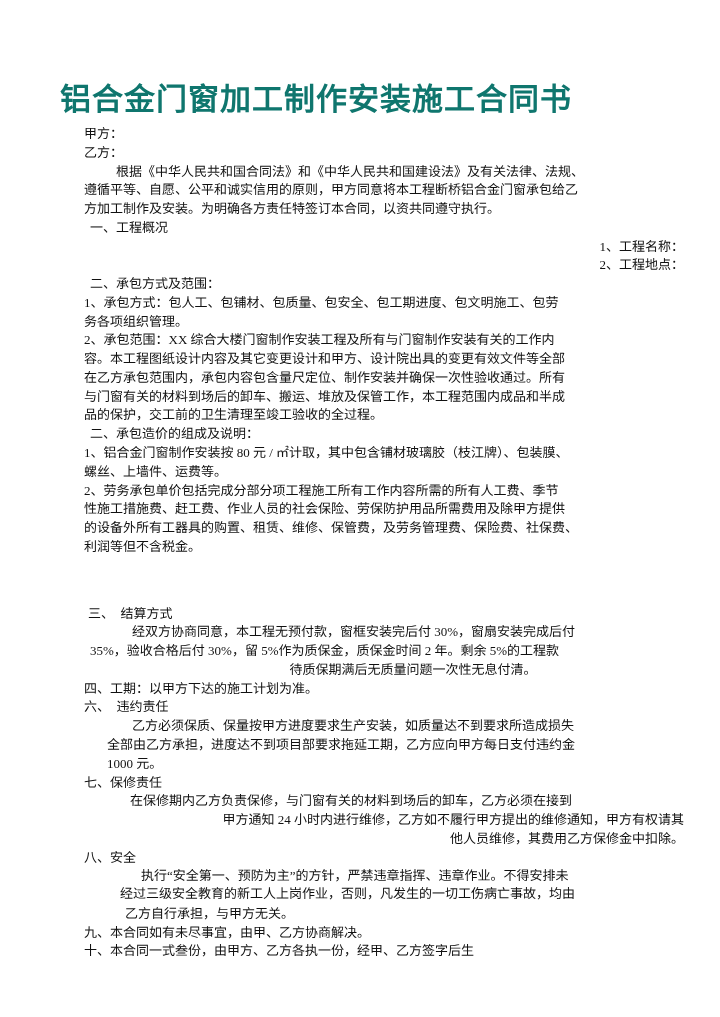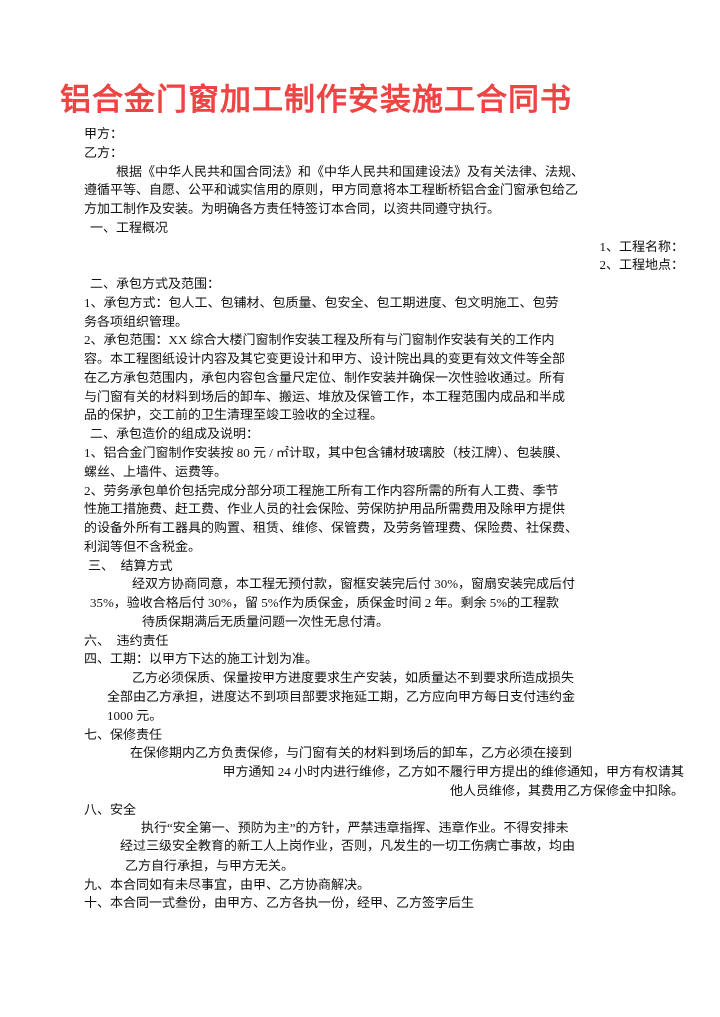--- a/index.html
+++ b/index.html
@@ -20,47 +20,47 @@
     position: absolute;
     top: 80px;
     left: 0;
     width: 632px;
     margin: 0;
     text-align: center;
     font-size: 31px;
     line-height: 40px;
     font-weight: bold;
     letter-spacing: 1px;
-    color: #ef4444;
+    color: #0f766e;
   }
   .lines {
     position: absolute;
     top: 125px;
     left: 84px;
     width: 600px;
     font-size: 13px;
     line-height: 18.78px;
     letter-spacing: 0px;
   }
   .line {
     white-space: nowrap;
     height: 18.78px;
   }
   
-  .i4  { margin-left: 4px; }
+  .i4  { margin-left: 4px; margin-top: 48px; }
   .i6  { margin-left: 6px; }
   .i8  { margin-left: 8px; text-align: right; }
   .i23 { margin-left: 23px; }
   .i32 { margin-left: 32px; }
   .i36 { margin-left: 36px; font-family: Liberation Mono, monospace; }
   .i41 { margin-left: 41px; }
   .i46 { margin-left: 46px; }
   .i48 { margin-left: 48px; }
   .i57 { margin-left: 57px; }
-  .i58 { margin-left: 58px; }
+  .i58 { margin-left: 58px; text-align: center; }
 </style>
 </head>
 <body>
 
 <div class="page">
 
   <h1 class="doc-title">铝合金门窗加工制作安装施工合同书</h1>
 
   <div class="lines">
     <div class="line">甲方：</div>
@@ -83,22 +83,22 @@
     <div class="line">1、铝合金门窗制作安装按 80 元 / ㎡计取，其中包含铺材玻璃胶（枝江牌）、包装膜、</div>
     <div class="line">螺丝、上墙件、运费等。</div>
     <div class="line">2、劳务承包单价包括完成分部分项工程施工所有工作内容所需的所有人工费、季节</div>
     <div class="line">性施工措施费、赶工费、作业人员的社会保险、劳保防护用品所需费用及除甲方提供</div>
     <div class="line">的设备外所有工器具的购置、租赁、维修、保管费，及劳务管理费、保险费、社保费、</div>
     <div class="line">利润等但不含税金。</div>
     <div class="line i4">三、　结算方式</div>
     <div class="line i48">经双方协商同意，本工程无预付款，窗框安装完后付 30%，窗扇安装完成后付</div>
     <div class="line i6">35%，验收合格后付 30%，留 5%作为质保金，质保金时间 2 年。剩余 5%的工程款</div>
     <div class="line i58">待质保期满后无质量问题一次性无息付清。</div>
+    <div class="line">四、工期：以甲方下达的施工计划为准。</div>
     <div class="line">六、　违约责任</div>
-    <div class="line">四、工期：以甲方下达的施工计划为准。</div>
     <div class="line i48">乙方必须保质、保量按甲方进度要求生产安装，如质量达不到要求所造成损失</div>
     <div class="line i23">全部由乙方承担，进度达不到项目部要求拖延工期，乙方应向甲方每日支付违约金</div>
     <div class="line i23">1000 元。</div>
     <div class="line">七、保修责任</div>
     <div class="line i46">在保修期内乙方负责保修，与门窗有关的材料到场后的卸车，乙方必须在接到</div>
     <div class="line i8">甲方通知 24 小时内进行维修，乙方如不履行甲方提出的维修通知，甲方有权请其</div>
     <div class="line i8">他人员维修，其费用乙方保修金中扣除。</div>
     <div class="line">八、安全</div>
     <div class="line i57">执行“安全第一、预防为主”的方针，严禁违章指挥、违章作业。不得安排未</div>
     <div class="line i36">经过三级安全教育的新工人上岗作业，否则，凡发生的一切工伤病亡事故，均由</div>

